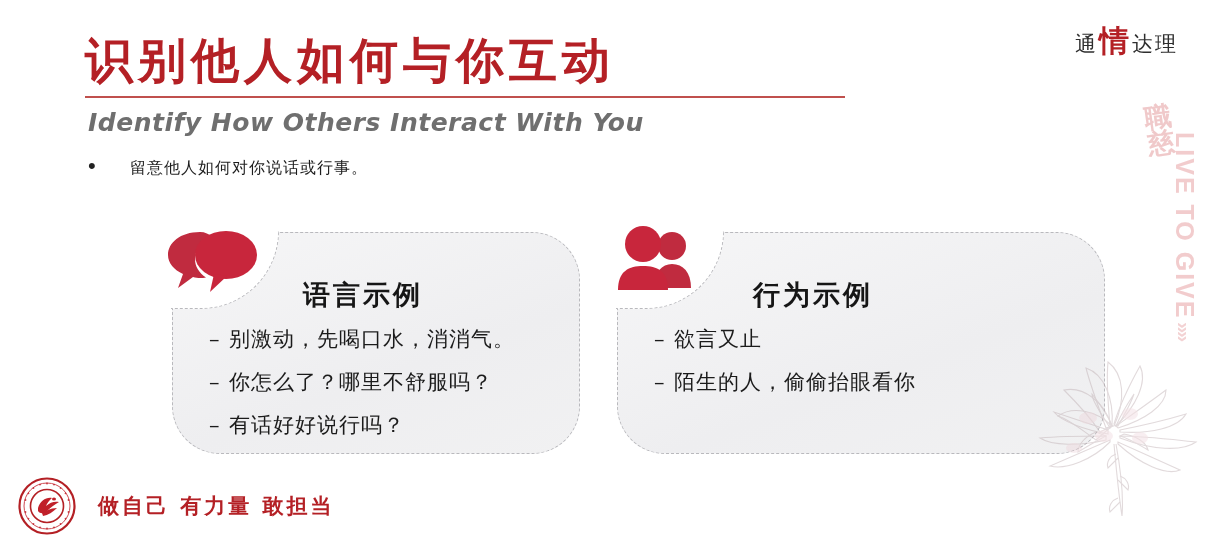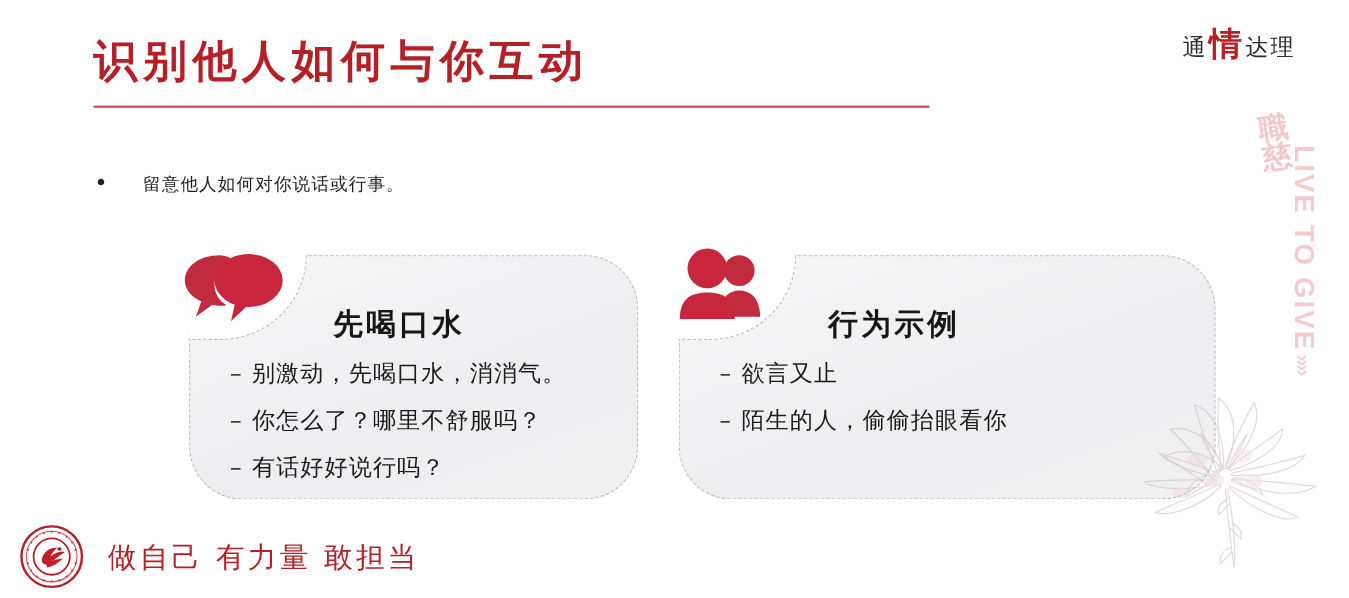--- a/index.html
+++ b/index.html
@@ -28,21 +28,21 @@
 
   
   #title-block {
     position: absolute;
     left: 85px;
     top: 34px;
     width: 790px;
   }
   #slide-title {
     font-family: Liberation Sans, sans-serif;
-    font-size: 40px;
+    font-size: 48px;
     font-weight: 700;
     color: #b42025;
     letter-spacing: 5px;
     line-height: 1.12;
     white-space: nowrap;
   }
   #title-rule {
     position: absolute;
     left: 85px;
     top: 96px;
@@ -230,46 +230,47 @@
     left: 18px;
     bottom: 6px;
     height: 64px;
     display: flex;
     align-items: center;
   }
   #footer-logo { width: 58px; height: 58px; flex: 0 0 58px; }
   #footer-slogan {
     margin-left: 22px;
     font-family: "DejaVu Serif", "Liberation Serif", serif;
-    font-size: 26px;
-    font-weight: 400;
+    font-size: 21px;
+    font-weight: 700;
     color: #b42025;
     letter-spacing: 3px;
     white-space: nowrap;
     text-align: right;
   }
 </style>
 </head>
 <body>
 
 <div id="slide">
 
   <div id="title-block">
     <div id="slide-title">识别他人如何与你互动</div>
   </div>
   <div id="title-rule"></div>
+  <div id="slide-subtitle">Identify How Others Interact With You</div>
 
   <div id="bullet-row">
     <span id="bullet-dot">•</span>
     <span id="bullet-text">留意他人如何对你说话或行事。</span>
   </div>
 
   <div class="card" id="card-speech">
     <div class="card-notch"></div>
-    <div class="card-title">先喝口水</div>
+    <div class="card-title">语言示例</div>
     <div class="card-list">
       <div class="card-list-item"><span class="dash">–</span><span>别激动，先喝口水，消消气。</span></div>
       <div class="card-list-item"><span class="dash">–</span><span>你怎么了？哪里不舒服吗？</span></div>
       <div class="card-list-item"><span class="dash">–</span><span>有话好好说行吗？</span></div>
     </div>
   </div>
 
   <div class="card-icon" id="speech-icon-wrap">
     <svg width="96" height="76" viewBox="0 0 96 76">
       <path d="M34 8 C14 8 2 19 2 31 C2 39 8 46 17 50 L12 64 L27 53 C29.5 53.6 32 54 34 54 C36 54 38 53.8 40 53.4 C33 49 29 42.5 29 35 C29 25.5 36 17 47 13 C43 10 39 8 34 8 Z" fill="#c02b3f"></path>

